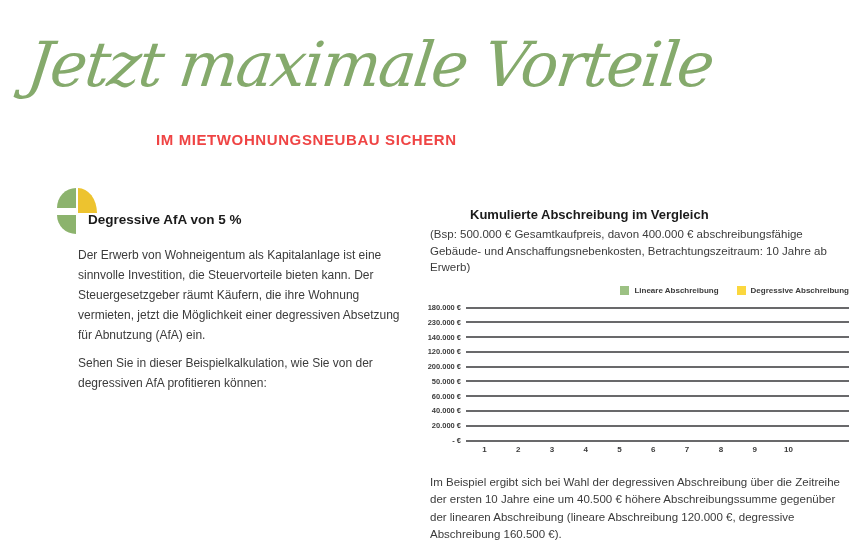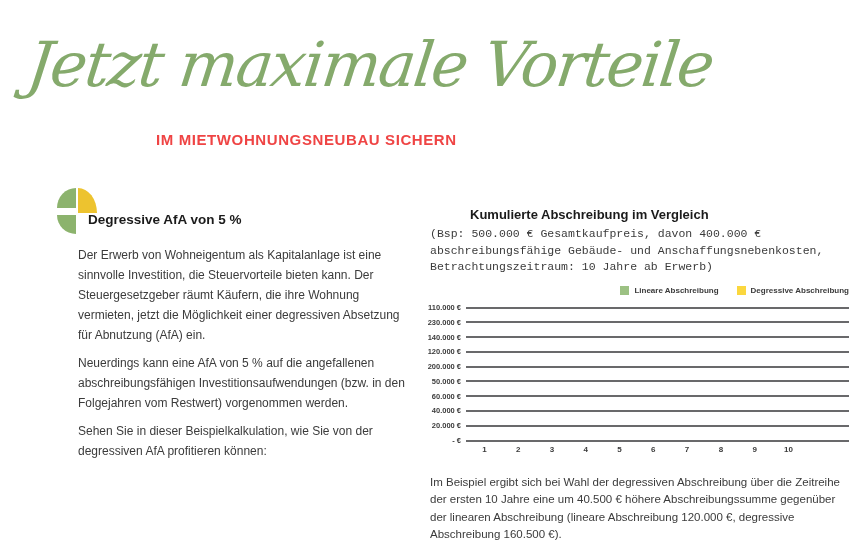--- a/index.html
+++ b/index.html
@@ -59,21 +59,21 @@
   .left-body p {
     font-size: 12px;
     line-height: 20px;
     color: #3b3b3b;
     margin-bottom: 8px;
   }
 
   
   .right-col { position: absolute; left: 430px; top: 207px; width: 419px; }
   .chart-title { font-size: 13px; font-weight: 700; color: #1b1b1b; padding-left: 40px; }
-  .chart-subtitle { margin-top: 4px; font-size: 11.5px; line-height: 16.5px; color: #3b3b3b; font-family: Liberation Mono, monospace; }
+  .chart-subtitle { margin-top: 4px; font-size: 11.5px; line-height: 16.5px; color: #3b3b3b; }
 
   .legend {
     margin-top: 9px;
     display: flex;
     justify-content: flex-end;
     align-items: center;
     gap: 18px;
     height: 12px;
   }
   .legend-item { display: flex; align-items: flex-end; gap: 5px; }
@@ -148,21 +148,20 @@
 
   <div class="left-col">
     <div class="leaf-logo">
       <div class="petal petal-tl"></div>
       <div class="petal petal-tr"></div>
       <div class="petal petal-b"></div>
     </div>
     <div class="left-heading">Degressive AfA von 5 %</div>
     <div class="left-body">
       <p>Der Erwerb von Wohneigentum als Kapitalanlage ist eine sinnvolle Investition, die Steuervorteile bieten kann. Der Steuergesetzgeber räumt Käufern, die ihre Wohnung vermieten, jetzt die Möglichkeit einer degressiven Absetzung für Abnutzung (AfA) ein.</p>
-      <p>Neuerdings kann eine AfA von 5 % auf die angefallenen abschreibungsfähigen Investitionsaufwendungen (bzw. in den Folgejahren vom Restwert) vorgenommen werden.</p>
       <p>Sehen Sie in dieser Beispielkalkulation, wie Sie von der degressiven AfA profitieren können:</p>
     </div>
   </div>
 
   <div class="right-col">
     <div class="chart-title">Kumulierte Abschreibung im Vergleich</div>
     <div class="chart-subtitle">(Bsp: 500.000 € Gesamtkaufpreis, davon 400.000 € abschreibungsfähige Gebäude- und Anschaffungsnebenkosten, Betrachtungszeitraum: 10 Jahre ab Erwerb)</div>
 
     <div class="legend">
         <div class="legend-item">
@@ -188,21 +187,21 @@
         <div class="y-label" style="bottom: 44.4444%;">50.000 €</div>
         <div class="gridline" style="bottom: 55.5556%;"></div>
         <div class="y-label" style="bottom: 55.5556%;">200.000 €</div>
         <div class="gridline" style="bottom: 66.6667%;"></div>
         <div class="y-label" style="bottom: 66.6667%;">120.000 €</div>
         <div class="gridline" style="bottom: 77.7778%;"></div>
         <div class="y-label" style="bottom: 77.7778%;">140.000 €</div>
         <div class="gridline" style="bottom: 88.8889%;"></div>
         <div class="y-label" style="bottom: 88.8889%;">230.000 €</div>
         <div class="gridline" style="bottom: 100%;"></div>
-        <div class="y-label" style="bottom: 100%;">110.000 €</div>
+        <div class="y-label" style="bottom: 100%;">180.000 €</div>
         <div class="bars-row">
           <div class="bar-group">
             <div class="bar" style="height: 6.66667%; background: rgb(156, 193, 131);"></div>
             <div class="bar" style="height: 11.1111%; background: rgb(251, 215, 62);"></div>
           </div>
           <div class="bar-group">
             <div class="bar" style="height: 13.3333%; background: rgb(156, 193, 131);"></div>
             <div class="bar" style="height: 21.6667%; background: rgb(251, 215, 62);"></div>
           </div>
           <div class="bar-group">

